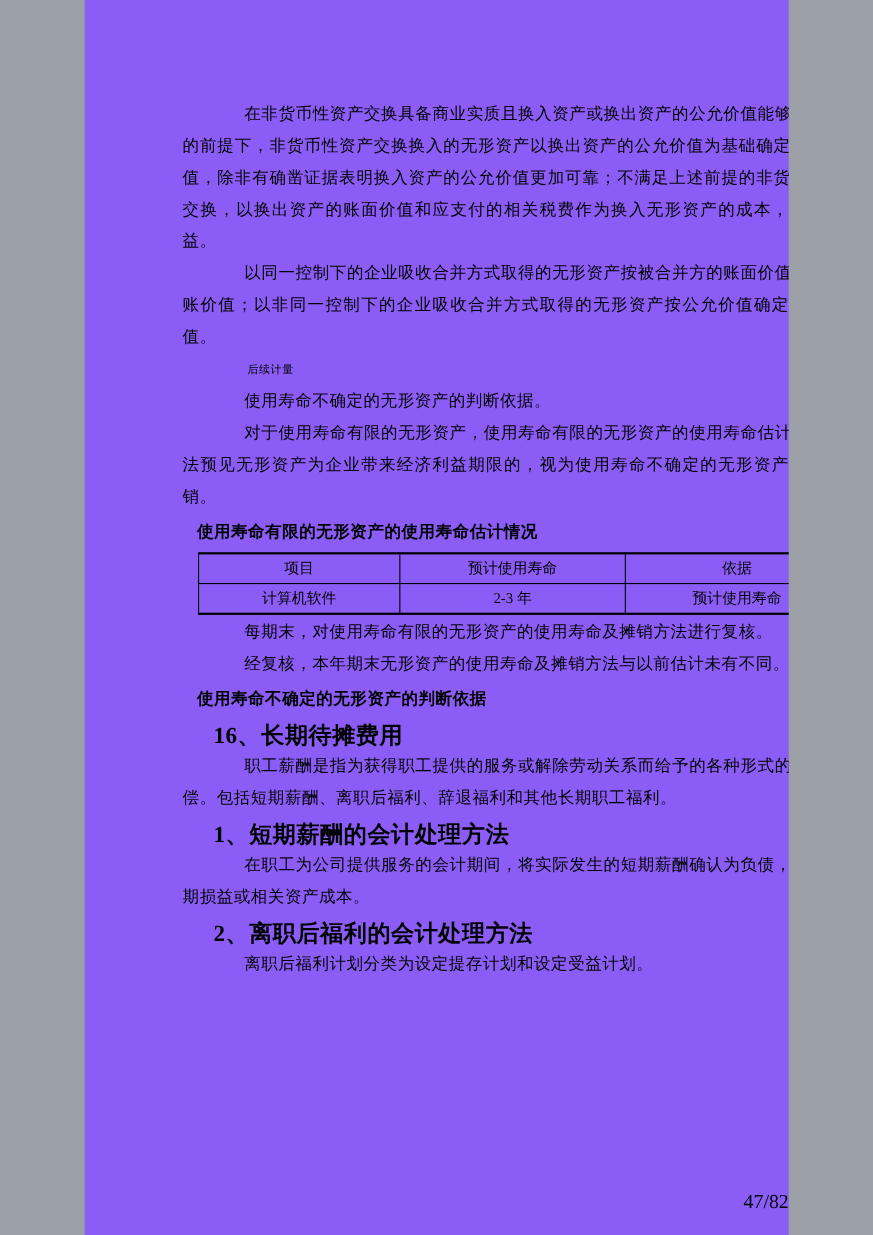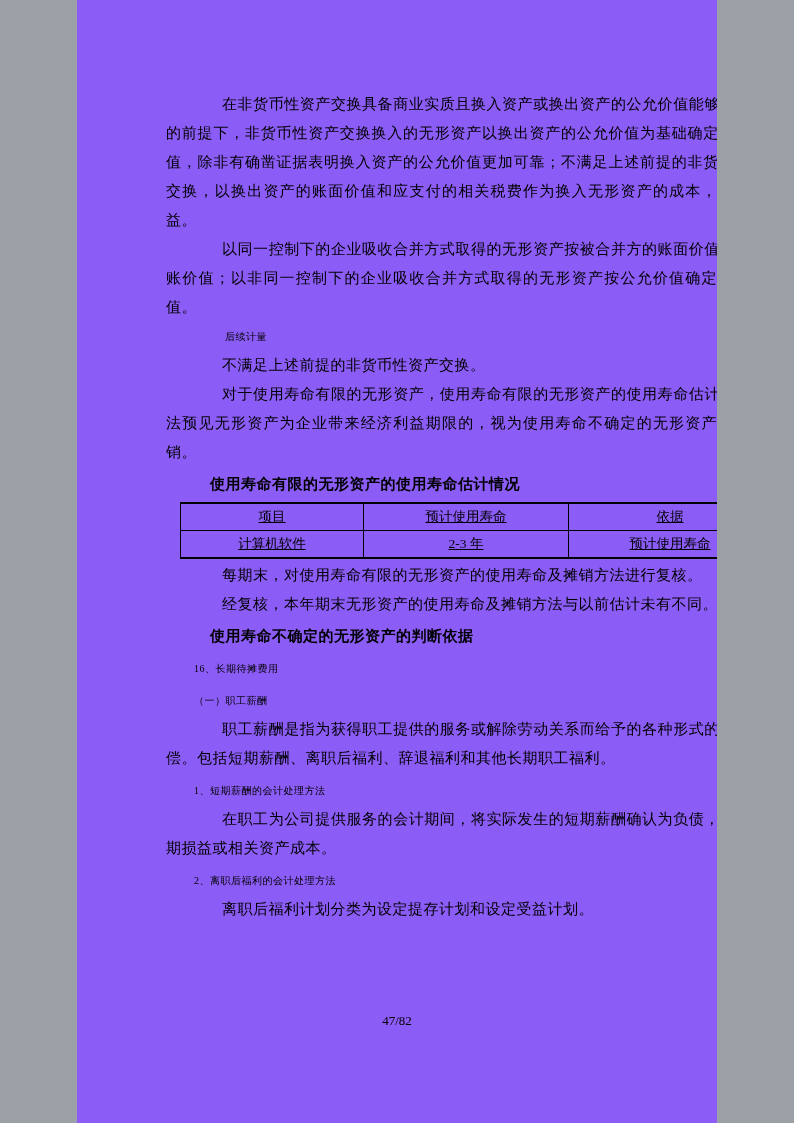--- a/index.html
+++ b/index.html
@@ -23,67 +23,66 @@
     text-align:justify;
     text-indent:56px;
     letter-spacing:0.5px;
   }
   .h-sub{            
     margin:0 0 0 59px;
     font-size:10px;line-height:29px;font-weight:normal;
     letter-spacing:0.5px;
   }
   .h-plain{          
-    margin:3px 0 0 44px;
+    margin:3px 0 0 13px;
     font-size:15px;line-height:29px;font-weight:bold;
     letter-spacing:0.5px;
   }
   .h-num{            
     margin:3px 0 0 28px;
-    font-size:10px;line-height:29px;font-weight:normal;
+    font-size:21px;line-height:29px;font-weight:bold;
     letter-spacing:0.5px;
   }
   table.life{
     border-collapse:collapse;
     margin:3px 0 2px 14px;
     width:591px;
     table-layout:fixed;
-    text-decoration:underline;
   }
   table.life{border-top:2px solid #000;border-bottom:2px solid #000;}
   table.life td,table.life th{
     border:1px solid #000;
     font-size:13.5px;
     font-weight:normal;
     text-align:center;
     vertical-align:middle;
     padding:0;
     height:26px;
     line-height:26px;
   }
   table.life th{height:26px;}
   col.c1{width:183px;}col.c2{width:205px;}col.c3{width:203px;}
   .page-number{
     position:absolute;
-    left:0;right:0;top:1006px;
-    text-align:center;
-    font-size:13px;line-height:29px;
+    left:0;right:0;top:1078px;
+    text-align:right;
+    font-size:18px;line-height:29px;
   }
 </style>
 </head>
 <body>
 
 <div class="page">
   <div class="content">
 
     <p class="para">在非货币性资产交换具备商业实质且换入资产或换出资产的公允价值能够可靠计量的前提下，非货币性资产交换换入的无形资产以换出资产的公允价值为基础确定其入账价值，除非有确凿证据表明换入资产的公允价值更加可靠；不满足上述前提的非货币性资产交换，以换出资产的账面价值和应支付的相关税费作为换入无形资产的成本，不确认损益。</p>
     <p class="para">以同一控制下的企业吸收合并方式取得的无形资产按被合并方的账面价值确定其入账价值；以非同一控制下的企业吸收合并方式取得的无形资产按公允价值确定其入账价值。</p>
 
     <p class="h-sub">后续计量</p>
-    <p class="para">不满足上述前提的非货币性资产交换。</p>
+    <p class="para">使用寿命不确定的无形资产的判断依据。</p>
     <p class="para">对于使用寿命有限的无形资产，使用寿命有限的无形资产的使用寿命估计情况；无法预见无形资产为企业带来经济利益期限的，视为使用寿命不确定的无形资产，不予摊销。</p>
 
     <p class="h-plain">使用寿命有限的无形资产的使用寿命估计情况</p>
 
     <table class="life">
       <colgroup>
           <col class="c1">
           <col class="c2">
           <col class="c3">
         </colgroup>
@@ -101,21 +100,20 @@
     </tbody>
       </table>
 
     <p class="para">每期末，对使用寿命有限的无形资产的使用寿命及摊销方法进行复核。</p>
     <p class="para">经复核，本年期末无形资产的使用寿命及摊销方法与以前估计未有不同。</p>
 
     <p class="h-plain">使用寿命不确定的无形资产的判断依据</p>
 
     <p class="h-num">16、长期待摊费用</p>
 
-    <p class="h-num">（一）职工薪酬</p>
     <p class="para">职工薪酬是指为获得职工提供的服务或解除劳动关系而给予的各种形式的报酬或补偿。包括短期薪酬、离职后福利、辞退福利和其他长期职工福利。</p>
 
     <p class="h-num">1、短期薪酬的会计处理方法</p>
     <p class="para">在职工为公司提供服务的会计期间，将实际发生的短期薪酬确认为负债，并计入当期损益或相关资产成本。</p>
 
     <p class="h-num">2、离职后福利的会计处理方法</p>
     <p class="para">离职后福利计划分类为设定提存计划和设定受益计划。</p>
 
   </div>
 

